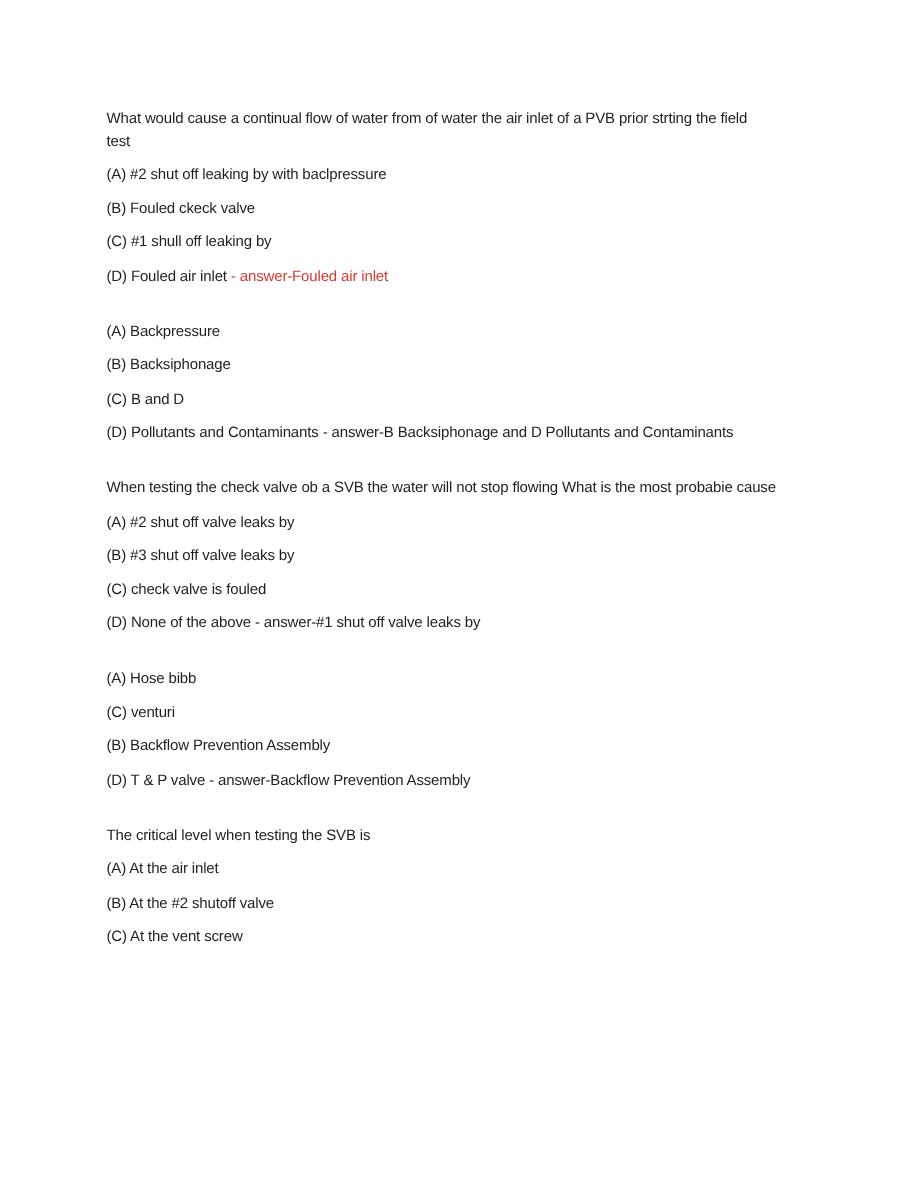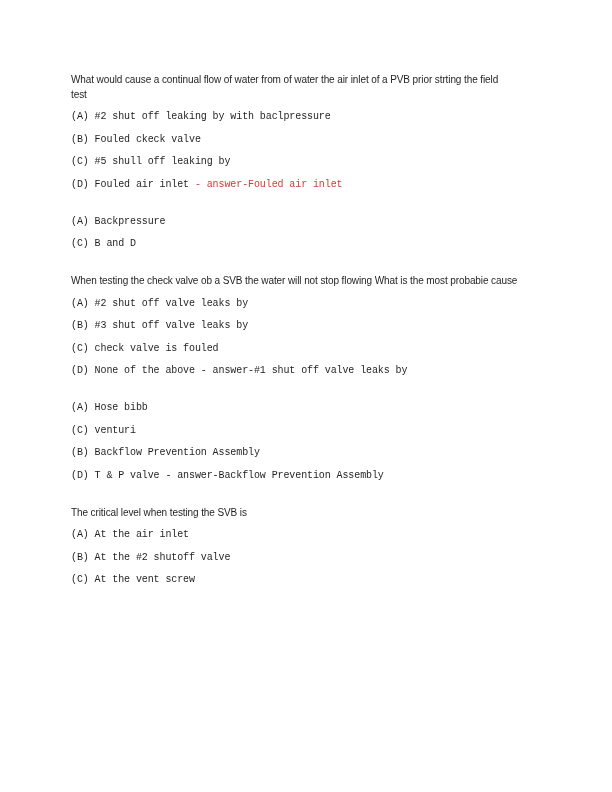--- a/index.html
+++ b/index.html
@@ -26,21 +26,20 @@
     letter-spacing: -0.1px;
     line-height: 14.5px;
     white-space: nowrap;
   }
   p.option {
     margin: 0 0 8px 0;
     font-size: 10px;
     letter-spacing: -0.1px;
     line-height: 14.5px;
     white-space: nowrap;
-    font-family: Liberation Mono, monospace;
   }
   .seg-red { color: var(--red, #d93a31); }
   .logo-badge {
     position: absolute;
     left: 484px;
     top: 745px;
     width: 101px;
     height: 29px;
     background: var(--badge-bg, #161c2e);
     border-radius: 7px;
@@ -72,26 +71,28 @@
 <div class="page" style="--text: #1f1f1f; --red: #d93a31; --badge-bg: #161c2e; --badge-purple: #8b7df2; --badge-text: #ffffff;">
 
   <main class="content">
       <section class="question">
         <div class="qtitle">
           <p>What would cause a continual flow of water from of water the air inlet of a PVB prior strting the field</p>
           <p>test</p>
         </div>
         <p class="option"><span class="seg-black">(A) #2 shut off leaking by with baclpressure</span></p>
         <p class="option"><span class="seg-black">(B) Fouled ckeck valve</span></p>
-        <p class="option"><span class="seg-black">(C) #5 shull off leaking by</span></p>
+        <p class="option"><span class="seg-black">(C) #1 shull off leaking by</span></p>
         <p class="option"><span class="seg-black">(D) Fouled air inlet </span><span class="seg-red">- answer-Fouled air inlet</span></p>
       </section>
       <section class="question">
         <p class="option"><span class="seg-black">(A) Backpressure</span></p>
+        <p class="option"><span class="seg-black">(B) Backsiphonage</span></p>
         <p class="option"><span class="seg-black">(C) B and D</span></p>
+        <p class="option"><span class="seg-black">(D) Pollutants and Contaminants - answer-B Backsiphonage and D Pollutants and Contaminants</span></p>
       </section>
       <section class="question">
         <div class="qtitle">
           <p>When testing the check valve ob a SVB the water will not stop flowing What is the most probabie cause</p>
         </div>
         <p class="option"><span class="seg-black">(A) #2 shut off valve leaks by</span></p>
         <p class="option"><span class="seg-black">(B) #3 shut off valve leaks by</span></p>
         <p class="option"><span class="seg-black">(C) check valve is fouled</span></p>
         <p class="option"><span class="seg-black">(D) None of the above - answer-#1 shut off valve leaks by</span></p>
       </section>

